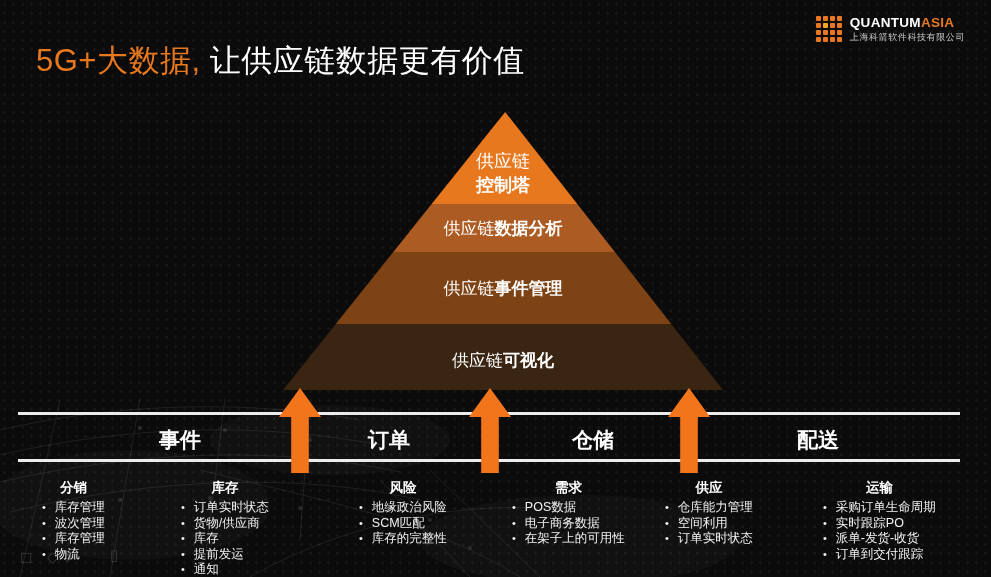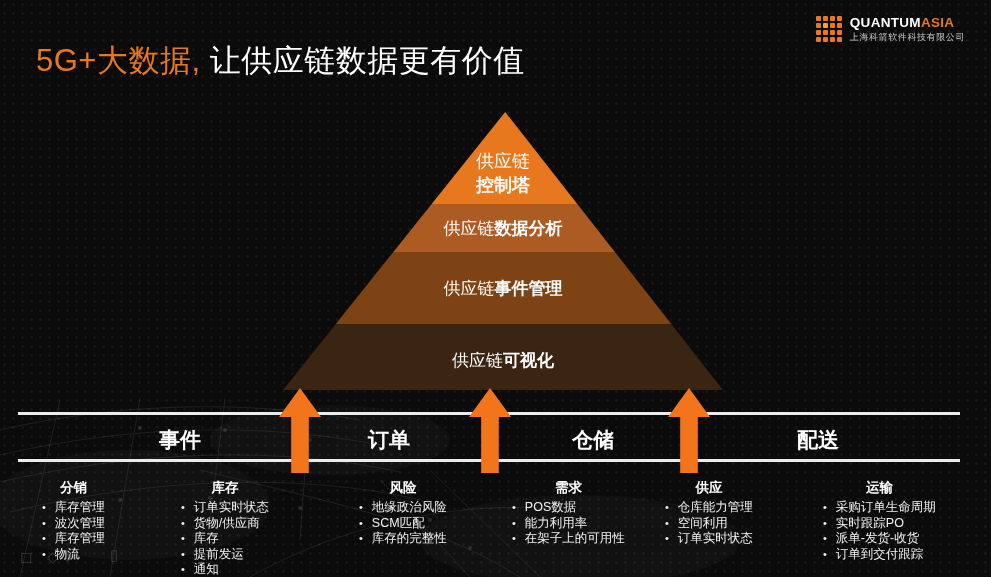--- a/index.html
+++ b/index.html
@@ -236,21 +236,21 @@
       </div>
       <div class="col">
         <div class="col-title">需求</div>
         <ul>
           <li>
             <span class="dot">•</span>
             <span>POS数据</span>
           </li>
           <li>
             <span class="dot">•</span>
-            <span>能力利用率</span>
+            <span>电子商务数据</span>
           </li>
           <li>
             <span class="dot">•</span>
             <span>在架子上的可用性</span>
           </li>
         </ul>
       </div>
       <div class="col">
         <div class="col-title">供应</div>
         <ul>

